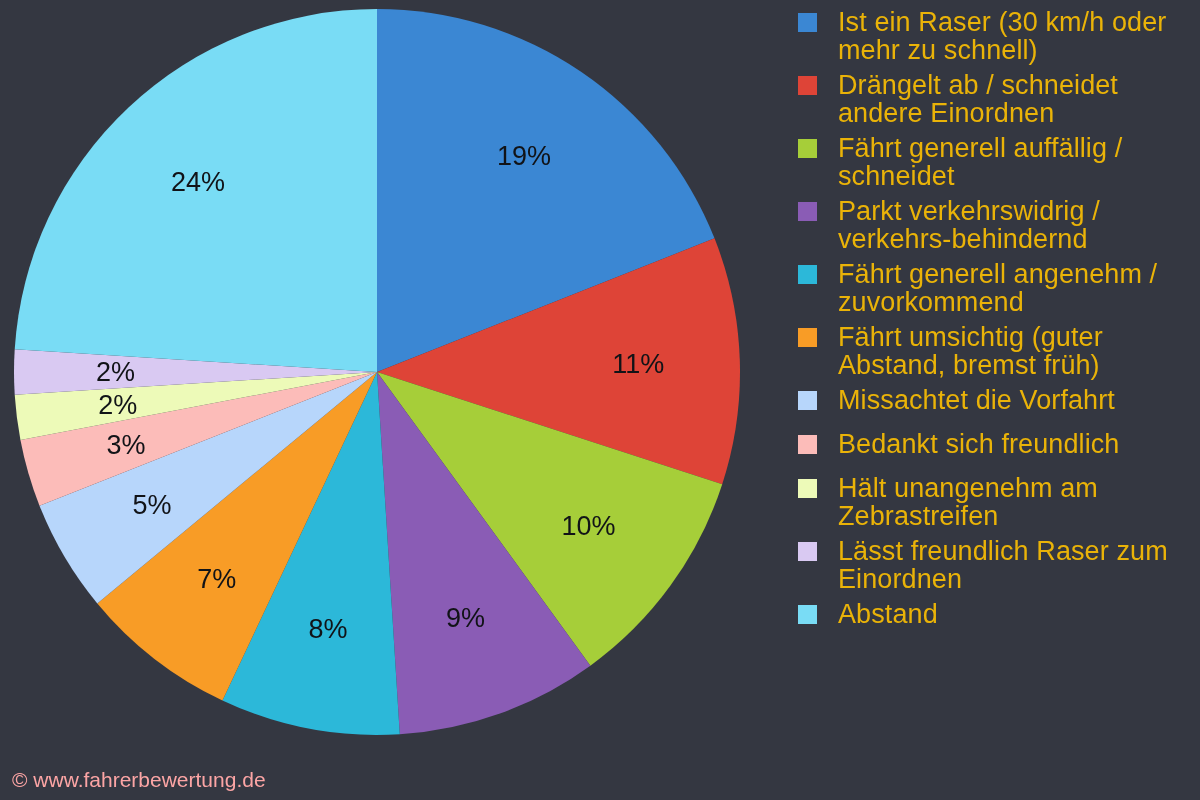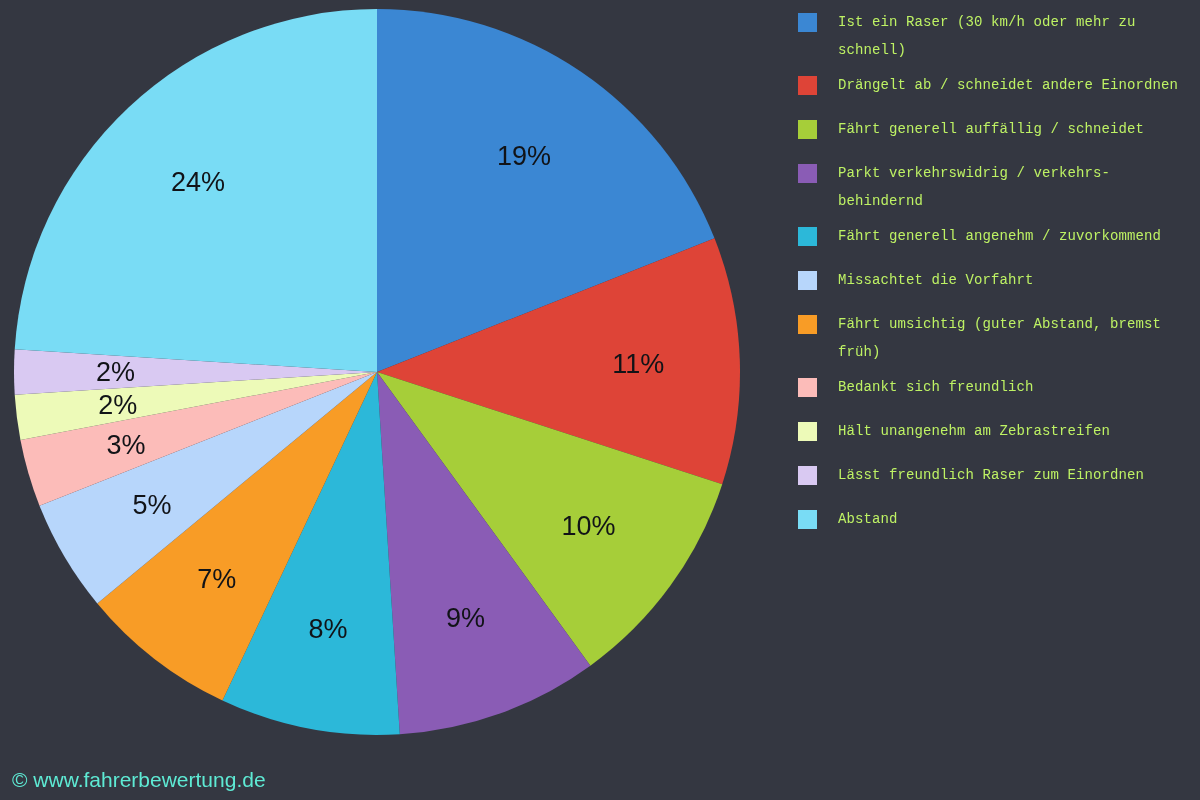--- a/index.html
+++ b/index.html
@@ -49,34 +49,34 @@
     min-height: 37px;
   }
   .legend-swatch {
     width: 19px;
     height: 19px;
     flex: 0 0 19px;
     margin-top: 5px;
     margin-right: 21px;
   }
   .legend-label {
-    font-family: Liberation Mono, monospace;
-    font-size: 14px;
+    font-family: Liberation Sans, sans-serif;
+    font-size: 27px;
     line-height: 28px;
-    color: #bef264;
+    color: #eab308;
     letter-spacing: 0.1px;
     max-width: 350px;
   }
   #footer-credit {
     position: absolute;
     left: 12px;
     top: 768px;
     font-family: "Liberation Sans", sans-serif;
     font-size: 21px;
-    color: #5eead4;
+    color: #fca5a5;
     white-space: nowrap;
   }
 </style>
 </head>
 <body>
 
 <div id="chart-root">
 
   <div id="pie-area">
     <svg id="pie-svg" width="780" height="760" viewBox="0 0 780 760">
@@ -124,26 +124,26 @@
       </div>
       <div class="legend-item">
         <span class="legend-swatch" style="background: rgb(138, 92, 181);"></span>
         <span class="legend-label">Parkt verkehrswidrig / verkehrs-behindernd</span>
       </div>
       <div class="legend-item">
         <span class="legend-swatch" style="background: rgb(44, 184, 217);"></span>
         <span class="legend-label">Fährt generell angenehm / zuvorkommend</span>
       </div>
       <div class="legend-item">
+        <span class="legend-swatch" style="background: rgb(248, 156, 38);"></span>
+        <span class="legend-label">Fährt umsichtig (guter Abstand, bremst früh)</span>
+      </div>
+      <div class="legend-item">
         <span class="legend-swatch" style="background: rgb(183, 214, 251);"></span>
         <span class="legend-label">Missachtet die Vorfahrt</span>
-      </div>
-      <div class="legend-item">
-        <span class="legend-swatch" style="background: rgb(248, 156, 38);"></span>
-        <span class="legend-label">Fährt umsichtig (guter Abstand, bremst früh)</span>
       </div>
       <div class="legend-item">
         <span class="legend-swatch" style="background: rgb(252, 188, 185);"></span>
         <span class="legend-label">Bedankt sich freundlich</span>
       </div>
       <div class="legend-item">
         <span class="legend-swatch" style="background: rgb(237, 250, 184);"></span>
         <span class="legend-label">Hält unangenehm am Zebrastreifen</span>
       </div>
       <div class="legend-item">

